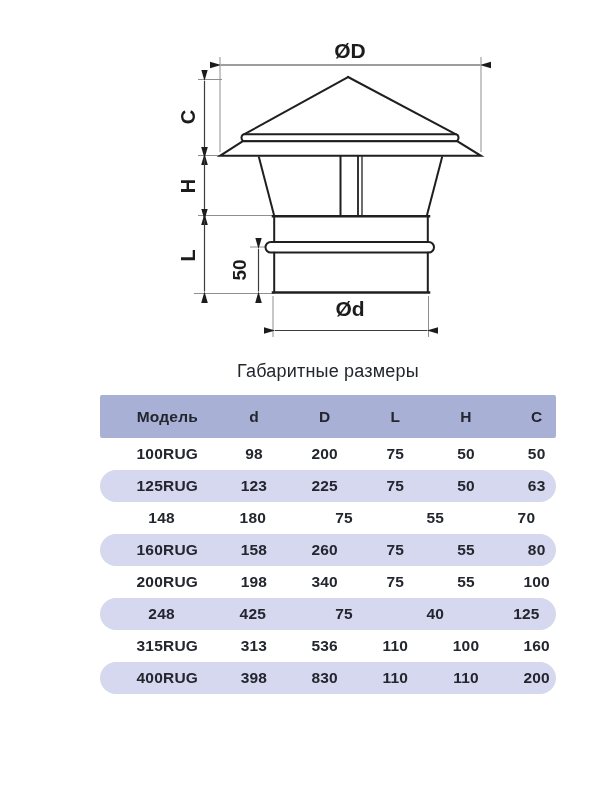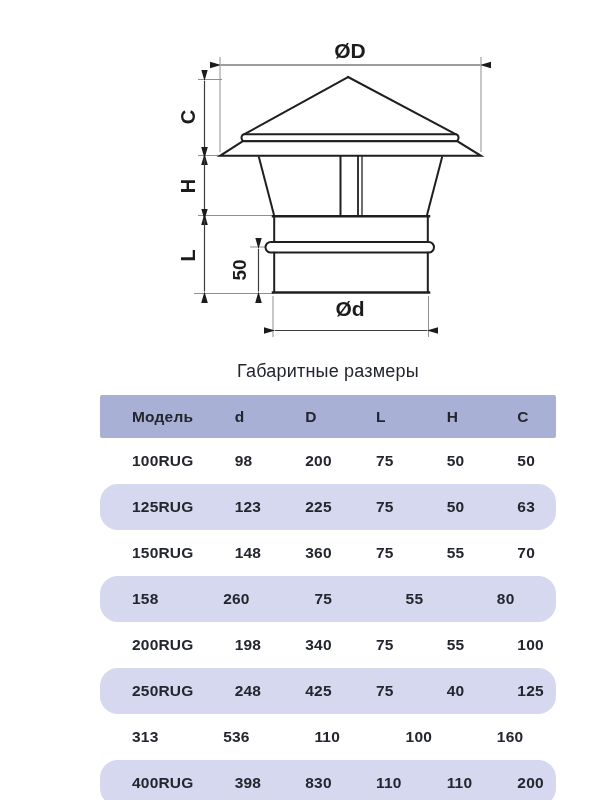--- a/index.html
+++ b/index.html
@@ -28,26 +28,26 @@
   .dimtxt.big{font-size:21px;}
   .dimtxt.small{font-size:19px;}
 
   
   .size-title{
     text-align:center;font-size:18px;font-weight:normal;
     color:var(--celltext);margin-top:9px;letter-spacing:.2px;
   }
   .dim-table{width:456px;margin:13px auto 0;}
   .t-row{
-    display:flex;align-items:center;height:46px;border-radius:2px;
+    display:flex;align-items:center;height:32px;border-radius:2px;
   }
   .t-row.header{height:43px;background:var(--header-bg);}
   .t-row.stripe{background:var(--stripe-bg);border-radius:18px;}
   .t-cell{
-    font-size:15.5px;font-weight:bold;
+    text-align:center;font-size:15.5px;font-weight:bold;
     color:var(--celltext);letter-spacing:.2px;padding-left:32px;
   }
   .t-cell.model{width:26.75%;}
   .t-cell.num{width:14.65%;}
 </style>
 </head>
 <body>
 
 <div class="page">
 
@@ -148,51 +148,51 @@
     </div>
     <div class="t-row stripe">
       <div class="t-cell model">125RUG</div>
       <div class="t-cell num">123</div>
       <div class="t-cell num">225</div>
       <div class="t-cell num">75</div>
       <div class="t-cell num">50</div>
       <div class="t-cell num">63</div>
     </div>
     <div class="t-row">
-      <div class="t-cell model">150RUG</div>
       <div class="t-cell num">148</div>
-      <div class="t-cell num">360</div>
+      <div class="t-cell num">180</div>
       <div class="t-cell num">75</div>
       <div class="t-cell num">55</div>
       <div class="t-cell num">70</div>
     </div>
     <div class="t-row stripe">
+      <div class="t-cell model">160RUG</div>
       <div class="t-cell num">158</div>
       <div class="t-cell num">260</div>
       <div class="t-cell num">75</div>
       <div class="t-cell num">55</div>
       <div class="t-cell num">80</div>
     </div>
     <div class="t-row">
       <div class="t-cell model">200RUG</div>
       <div class="t-cell num">198</div>
       <div class="t-cell num">340</div>
       <div class="t-cell num">75</div>
       <div class="t-cell num">55</div>
       <div class="t-cell num">100</div>
     </div>
     <div class="t-row stripe">
-      <div class="t-cell model">250RUG</div>
       <div class="t-cell num">248</div>
       <div class="t-cell num">425</div>
       <div class="t-cell num">75</div>
       <div class="t-cell num">40</div>
       <div class="t-cell num">125</div>
     </div>
     <div class="t-row">
+      <div class="t-cell model">315RUG</div>
       <div class="t-cell num">313</div>
       <div class="t-cell num">536</div>
       <div class="t-cell num">110</div>
       <div class="t-cell num">100</div>
       <div class="t-cell num">160</div>
     </div>
     <div class="t-row stripe">
       <div class="t-cell model">400RUG</div>
       <div class="t-cell num">398</div>
       <div class="t-cell num">830</div>

